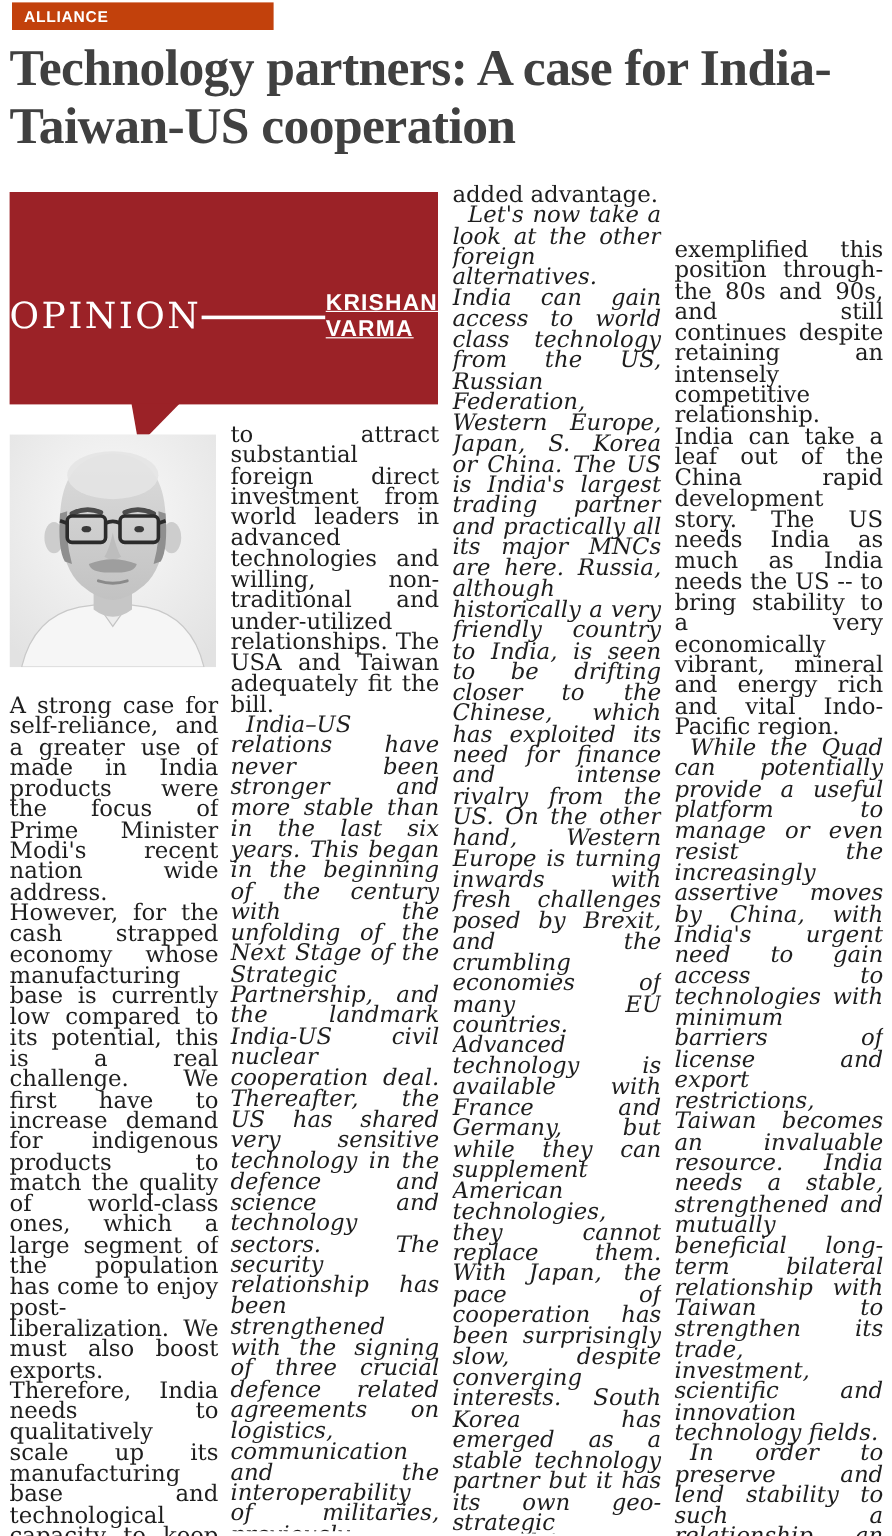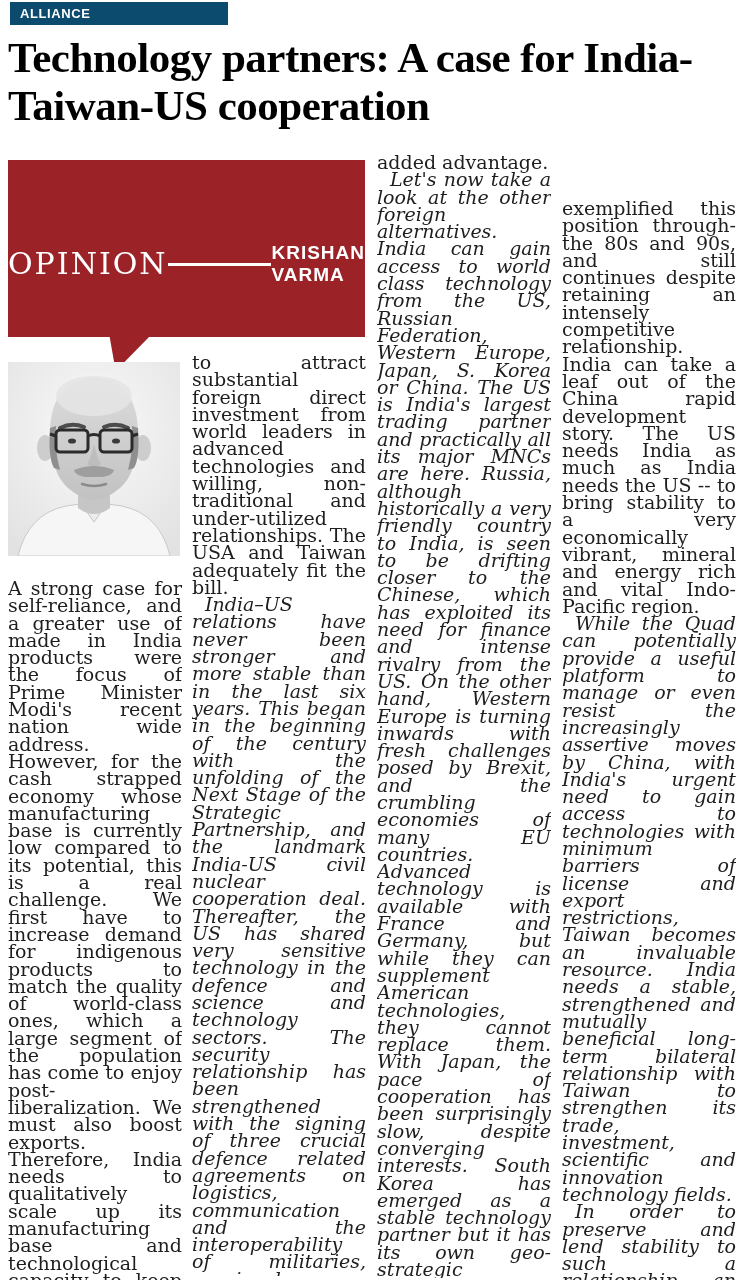--- a/index.html
+++ b/index.html
@@ -9,34 +9,34 @@
     width: 743px; height: 1280px;
     background: #ffffff;
     font-family: "DejaVu Serif", serif;
     overflow: hidden;
   }
 
   
   .alliance-tag {
     position: absolute; left: 10px; top: 2px;
     width: 218px; height: 23px;
-    background: #0c4a6e;
+    background: #c2410c;
     color: #ffffff;
     font-family: "Liberation Sans", sans-serif;
     font-weight: 700;
     font-size: 13px; letter-spacing: 0.6px;
     line-height: 23px;
     padding-left: 10px;
   }
   .headline {
     position: absolute; left: 8px; top: 34px; width: 732px;
     font-family: "Liberation Serif", serif;
     font-weight: 700;
     font-size: 43px; line-height: 48px; letter-spacing: -0.5px;
-    color: #000000;
+    color: #404040;
   }
 
   
   .opinion-box {
     position: absolute; left: 8px; top: 160px;
     width: 357px; height: 177px;
     background: #9B2227;
     color: #ffffff;
     display: flex; flex-direction: row; align-items: center;
     padding-top: 30px;
@@ -45,21 +45,21 @@
     font-family: "DejaVu Serif", serif;
     font-size: 30px; letter-spacing: 2px;
     font-weight: 400;
   }
   .opinion-rule {
     width: 258px; height: 3px; background: #ffffff;
     margin: 17px 0 15px 0;
   }
   .opinion-author {
     font-family: "Liberation Sans", sans-serif;
-    font-weight: 700; font-size: 19px; letter-spacing: 1px;
+    font-weight: 700; font-size: 19px; letter-spacing: 1px; text-decoration: underline;
   }
   .bubble-tail {
     position: absolute; left: 106px; top: 336px;
     width: 44px; height: 35px;
     background: #9B2227;
     clip-path: polygon(8% 0, 100% 0, 22% 100%);
   }
 
   
   .photo {

